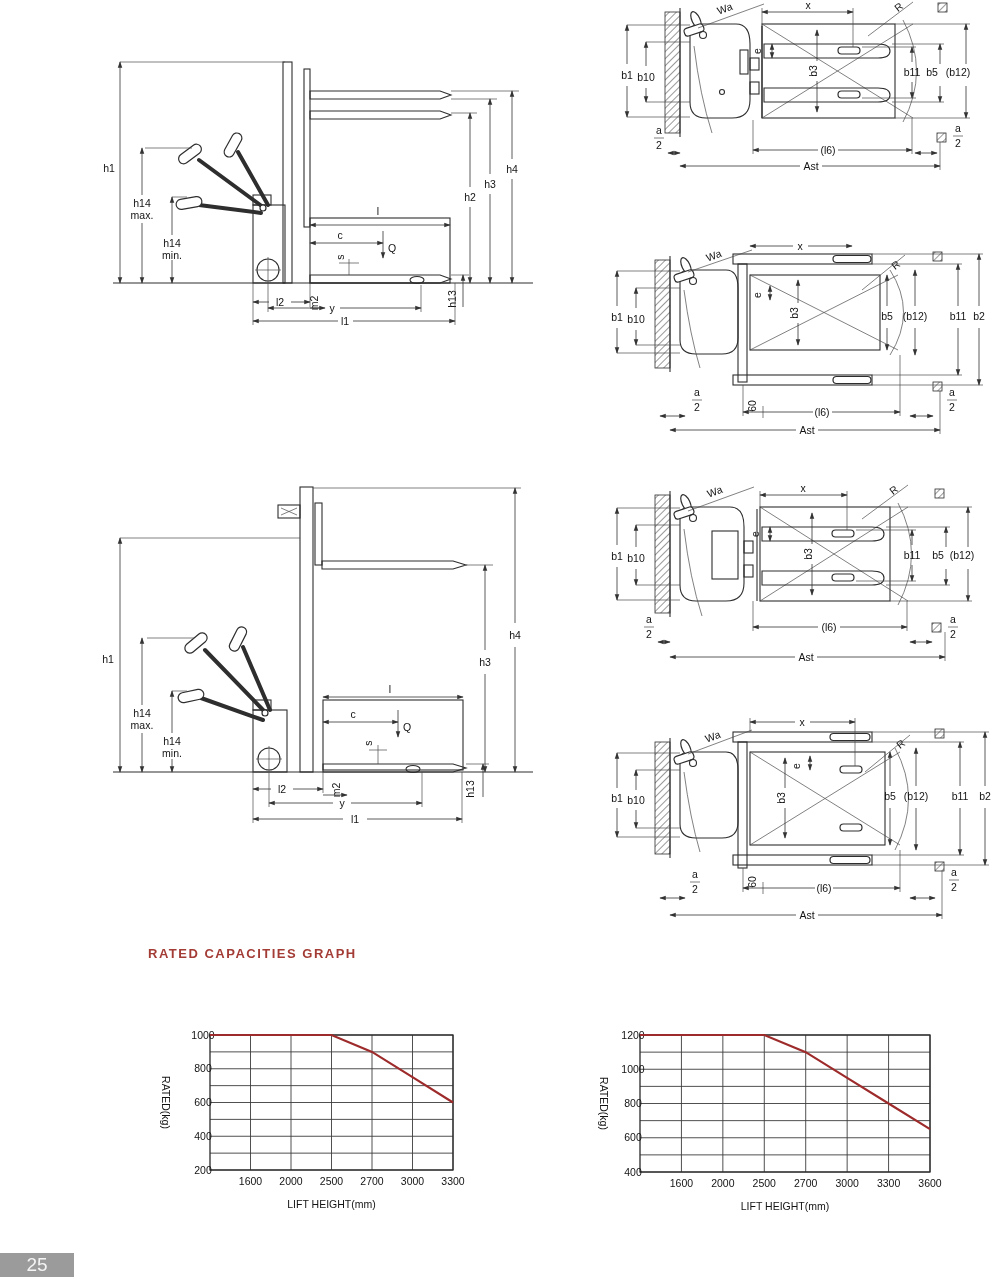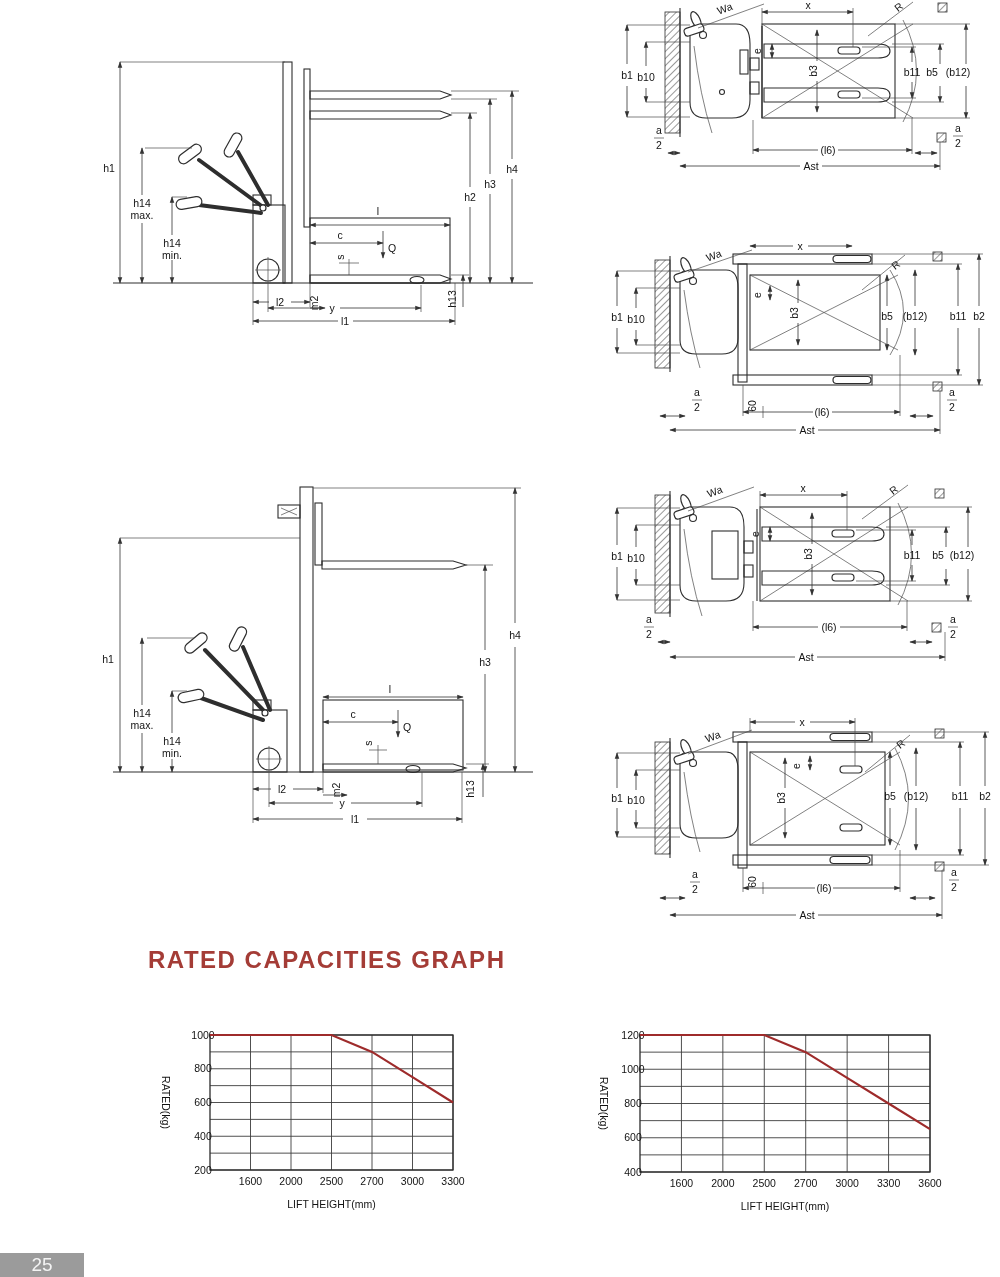--- a/index.html
+++ b/index.html
@@ -6,24 +6,24 @@
   .sheet{position:relative;width:1000px;height:1277px;background:#fff;overflow:hidden;
          font-family:"Liberation Sans",sans-serif;}
   .drawing{position:absolute;}
   svg text{font-family:"Liberation Sans",sans-serif;font-size:10.5px;fill:#131313;text-anchor:middle;}
   .ml{fill:none;stroke:#2e2e2e;stroke-width:1.1;}
   .fw{fill:#ffffff;stroke:#2e2e2e;stroke-width:1.2;}
   .thin{fill:none;stroke:#4a4a4a;stroke-width:0.7;}
   .dim{fill:none;stroke:#333333;stroke-width:0.8;}
   .arm{fill:none;stroke:#2e2e2e;stroke-width:4;stroke-linecap:round;}
   .hatchrect{fill:url(#hatch);stroke:#2e2e2e;stroke-width:0.8;}
-  #page-heading{position:absolute;left:148px;top:946px;font-size:24px;letter-spacing:1.5px;
+  #page-heading{position:absolute;left:148px;top:946px;font-size:13px;letter-spacing:1.5px;
     font-weight:bold;}
   .chart{position:absolute;}
-  #footer-bar{position:absolute;left:0;top:1253px;width:84px;height:24px;
+  #footer-bar{position:absolute;left:0;top:1253px;width:74px;height:24px;
     display:flex;align-items:center;justify-content:center;
     color:#f4f4f4;font-size:19px;}
 </style>
 </head>
 <body>
 
 <div class="sheet">
 
 <svg width="0" height="0" style="position:absolute">
   <defs>

